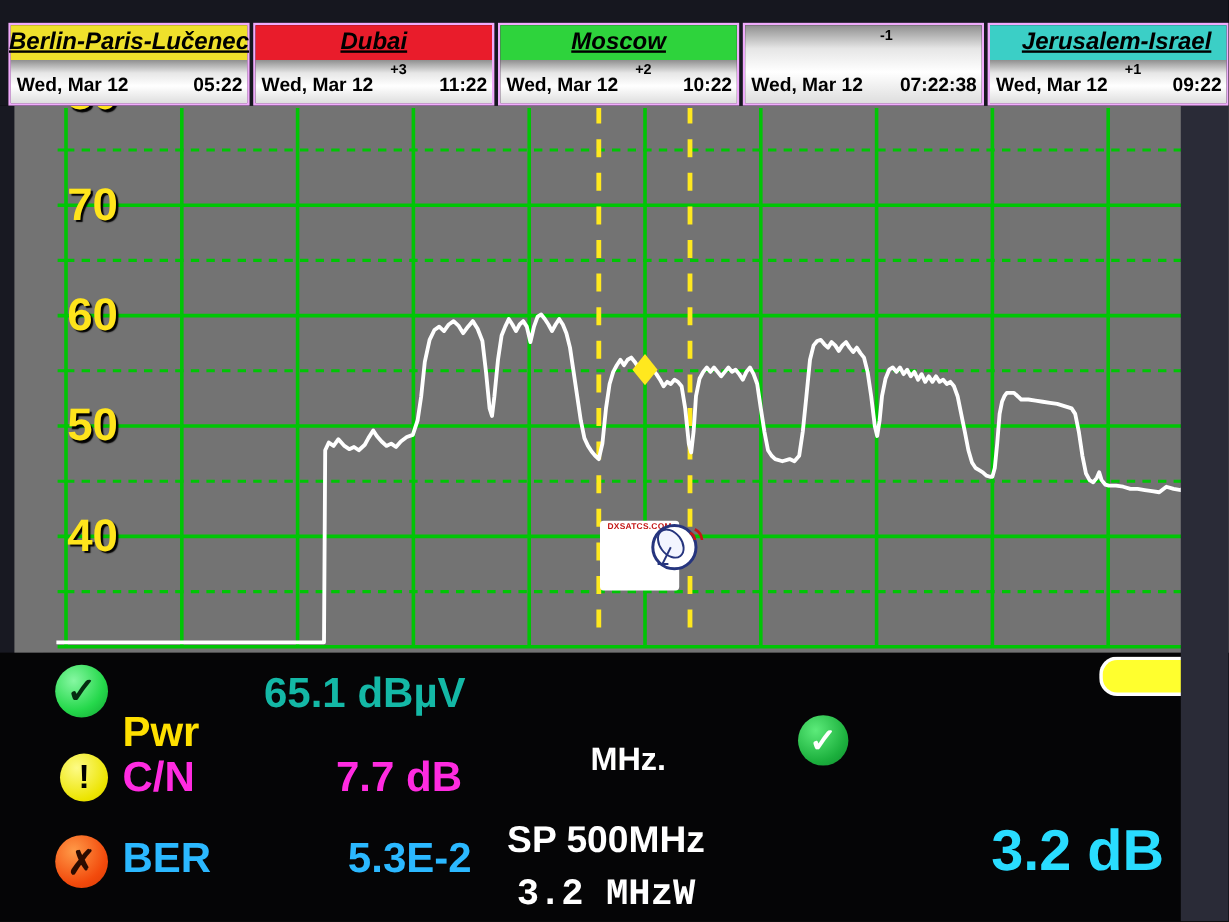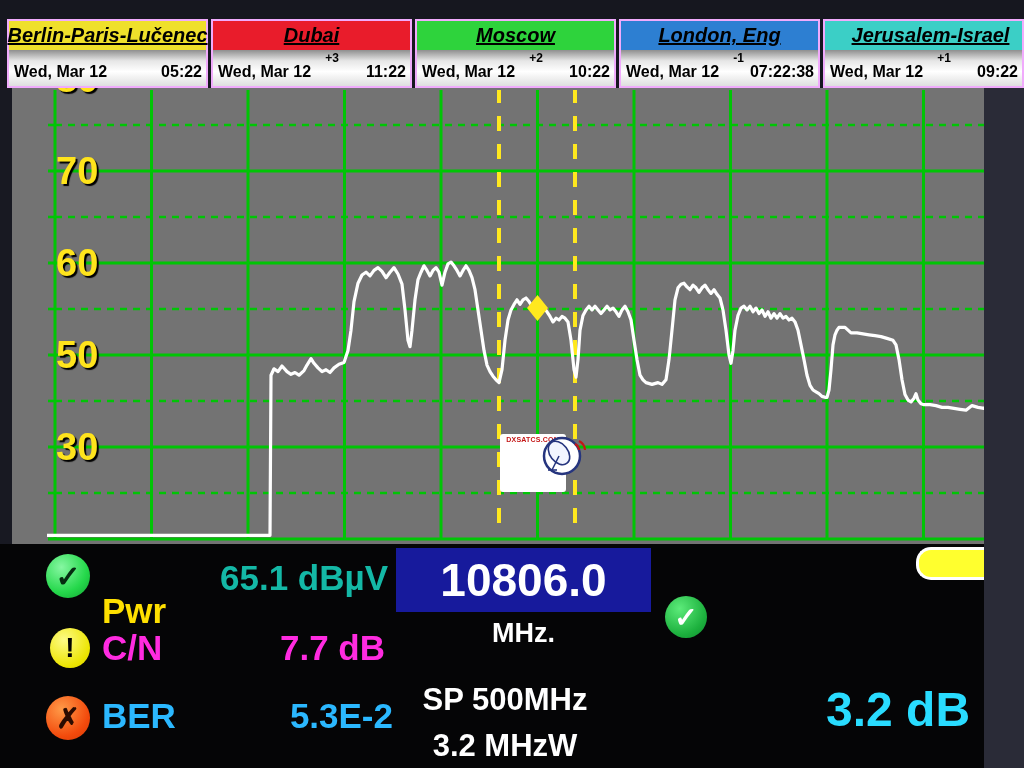--- a/index.html
+++ b/index.html
@@ -45,21 +45,21 @@
   .cn-value{left:170px;top:84px;width:215px;text-align:right;font-size:35px;color:#ff2be0;}
   .ber-label{left:102px;top:152px;font-size:35px;color:#2bb8ff;}
   .ber-value{left:180px;top:152px;width:213px;text-align:right;font-size:35px;color:#2bb8ff;}
   .freq-box{left:396px;top:4px;width:255px;height:64px;background:#171a9c;
             color:#fff;font-size:46px;text-align:center;line-height:64px;}
   .freq-unit{left:396px;top:74px;width:255px;text-align:center;color:#fff;font-size:27px;}
   .lkm-label{left:722px;top:44px;font-size:48px;color:#35ccff;letter-spacing:2px;white-space:nowrap;}
   .pill{left:916px;top:3px;width:69px;height:27px;background:#ffff2e;
         border:3px solid #fff;border-right:none;border-radius:15px 0 0 15px;}
   .sp1{left:400px;top:138px;width:210px;text-align:center;color:#fff;font-size:31px;white-space:nowrap;}
-  .sp2{left:400px;top:184px;width:210px;text-align:center;color:#fff;font-size:31px;white-space:nowrap;}
+  .sp2{left:400px;top:184px;width:210px;text-align:center;color:#fff;font-size:31px;white-space:nowrap;font-family:Liberation Mono, monospace;}
   .bigdb{left:826px;top:138px;font-size:48px;color:#29dcff;white-space:nowrap;}
 </style>
 </head>
 <body>
 
 <div class="screen">
 
   <div class="clockbar">
     <div class="panels">
       <div class="clock-panel">
@@ -80,21 +80,20 @@
       </div>
       <div class="clock-panel">
         <div class="p-head" style="background-color: rgb(46, 211, 60);">Moscow</div>
         <div class="p-body">
           <span class="p-date">Wed, Mar 12</span>
           <span class="p-off">+2</span>
           <span class="p-time">10:22</span>
         </div>
       </div>
       <div class="clock-panel">
-        <div class="p-head" style="background-color: rgb(45, 127, 210);">London, Eng</div>
         <div class="p-body">
           <span class="p-date">Wed, Mar 12</span>
           <span class="p-off">-1</span>
           <span class="p-time">07:22:38</span>
         </div>
       </div>
       <div class="clock-panel">
         <div class="p-head" style="background-color: rgb(59, 207, 198); padding-left: 14px;">Jerusalem-Israel</div>
         <div class="p-body">
           <span class="p-date">Wed, Mar 12</span>
@@ -144,21 +143,21 @@
         <line x1="452" y1="-2" x2="452" y2="443" stroke="#ffe81e" stroke-width="4" stroke-dasharray="15 13"></line>
         <line x1="528" y1="-2" x2="528" y2="443" stroke="#ffe81e" stroke-width="4" stroke-dasharray="15 13"></line>
         <polyline points="0,445.3 223,445.3 224,285.2 227,278.8 231,281.6 235,276.0 240,281.6 244,284.3 248,282.5 252,285.2 257,280.6 260,275.1 264,268.7 267,273.3 271,277.9 275,281.6 279,279.7 283,282.5 287,277.9 292,274.2 297,272.4 301,260.4 304,240.2 307,211.6 311,193.2 315,185.0 319,182.2 323,185.9 327,180.4 331,177.6 335,181.3 339,187.7 343,182.2 347,177.6 351,184.0 355,194.2 358,219.9 361,250.3 363,256.7 365,240.2 368,209.8 371,189.6 374,182.2 377,175.8 380,180.4 383,185.9 386,180.4 389,177.6 392,182.2 395,195.1 398,182.2 401,173.9 404,172.1 407,175.8 410,180.4 413,185.9 416,180.4 419,175.8 422,180.4 425,187.7 428,199.7 431,219.9 434,240.2 437,260.4 440,275.1 443,281.6 446,286.2 449,289.8 452,292.6 455,279.7 458,250.3 461,230.0 464,219.9 467,214.4 470,209.8 473,214.4 476,209.8 479,208.0 482,211.6 485,216.2 488,218.1 491,216.2 494,219.9 497,218.1 500,221.8 503,226.4 506,231.9 509,228.2 512,230.0 515,226.4 518,228.2 521,231.9 524,250.3 527,279.7 529,287.1 531,269.6 533,240.2 536,225.4 539,219.9 542,216.2 545,219.9 548,216.2 551,219.9 554,223.6 557,219.9 560,216.2 563,219.9 566,218.1 569,221.8 572,226.4 575,219.9 578,216.2 581,221.8 584,230.0 587,250.3 590,269.6 593,285.2 596,289.8 599,292.6 605,294.4 611,292.6 615,294.4 619,289.8 622,269.6 625,240.2 628,209.8 631,197.8 634,194.2 637,193.2 640,196.9 643,199.7 646,195.1 649,197.8 652,202.4 655,197.8 658,195.1 661,199.7 664,203.4 667,199.7 670,204.3 673,208.0 676,219.9 679,240.2 682,265.0 684,273.3 686,260.4 688,240.2 691,225.4 694,218.1 697,216.2 700,219.9 703,216.2 706,221.8 709,218.1 712,223.6 715,219.9 718,226.4 721,221.8 724,228.2 727,223.6 730,228.2 733,223.6 736,228.2 739,226.4 742,230.0 745,228.2 748,231.9 751,240.2 754,254.9 757,269.6 760,285.2 763,295.4 766,300.0 769,301.8 772,303.6 775,306.4 778,307.3 780,307.3 782,300.0 784,279.7 786,254.9 788,244.8 790,240.2 792,237.4 798,237.4 804,242.9 810,242.9 816,243.8 822,244.8 828,245.7 834,246.6 840,248.4 846,250.3 849,254.9 852,269.6 855,289.8 858,304.6 861,310.1 864,311.9 867,308.2 869,303.6 871,310.1 874,313.8 877,314.7 883,314.7 889,315.6 895,317.4 901,317.4 907,318.4 913,319.3 919,320.2 925,315.6 931,317.4 937,318.4 940,315.6 943,310.1 945,289.8 947,254.9 948,248.4" fill="none" stroke="#ffffff" stroke-width="3.2" stroke-linejoin="round" stroke-linecap="square"></polyline>
         <polygon points="490.5,205.07999999999996 501,218.07999999999996 490.5,231.07999999999996 480,218.07999999999996" fill="#ffe81e"></polygon>
       </svg>
     <div id="ylabels">
         <div class="ylabel" style="top: -30px;">80</div>
         <div class="ylabel" style="top: 62px;">70</div>
         <div class="ylabel" style="top: 154px;">60</div>
         <div class="ylabel" style="top: 246px;">50</div>
-        <div class="ylabel" style="top: 338px;">30</div>
+        <div class="ylabel" style="top: 338px;">40</div>
       </div>
     <div class="logo">
       <svg width="58" height="40" viewBox="0 0 58 40">
         <circle cx="27" cy="20" r="18" fill="#ffffff" stroke="#26357e" stroke-width="2.5"></circle>
         <ellipse cx="24" cy="17" rx="9" ry="13" fill="#f2f5ff" stroke="#26357e" stroke-width="1.6" transform="rotate(-38 24 17)"></ellipse>
         <line x1="24" y1="20" x2="17" y2="34" stroke="#26357e" stroke-width="1.6"></line>
         <line x1="13" y1="34" x2="22" y2="34" stroke="#26357e" stroke-width="1.6"></line>
         <path d="M40,8 a7,7 0 0 1 4,6" fill="none" stroke="#c41616" stroke-width="2.2"></path>
         <path d="M44,5 a11,11 0 0 1 6,9" fill="none" stroke="#c41616" stroke-width="2.2"></path>
       </svg>
@@ -172,21 +171,20 @@
     <div class="pwr-value">65.1 dBµV</div>
 
     <div class="s-icon cn-icon">!</div>
     <div class="cn-label">C/N</div>
     <div class="cn-value">7.7 dB</div>
 
     <div class="s-icon ber-icon">✗</div>
     <div class="ber-label">BER</div>
     <div class="ber-value">5.3E-2</div>
 
-    <div class="freq-box">10806.0</div>
     <div class="freq-unit">MHz.</div>
 
     <div class="s-icon lkm-icon">✓</div>
     <div class="pill"></div>
 
     <div class="sp1">SP 500MHz</div>
     <div class="sp2">3.2 MHzW</div>
     <div class="bigdb">3.2 dB</div>
   </div>
 

